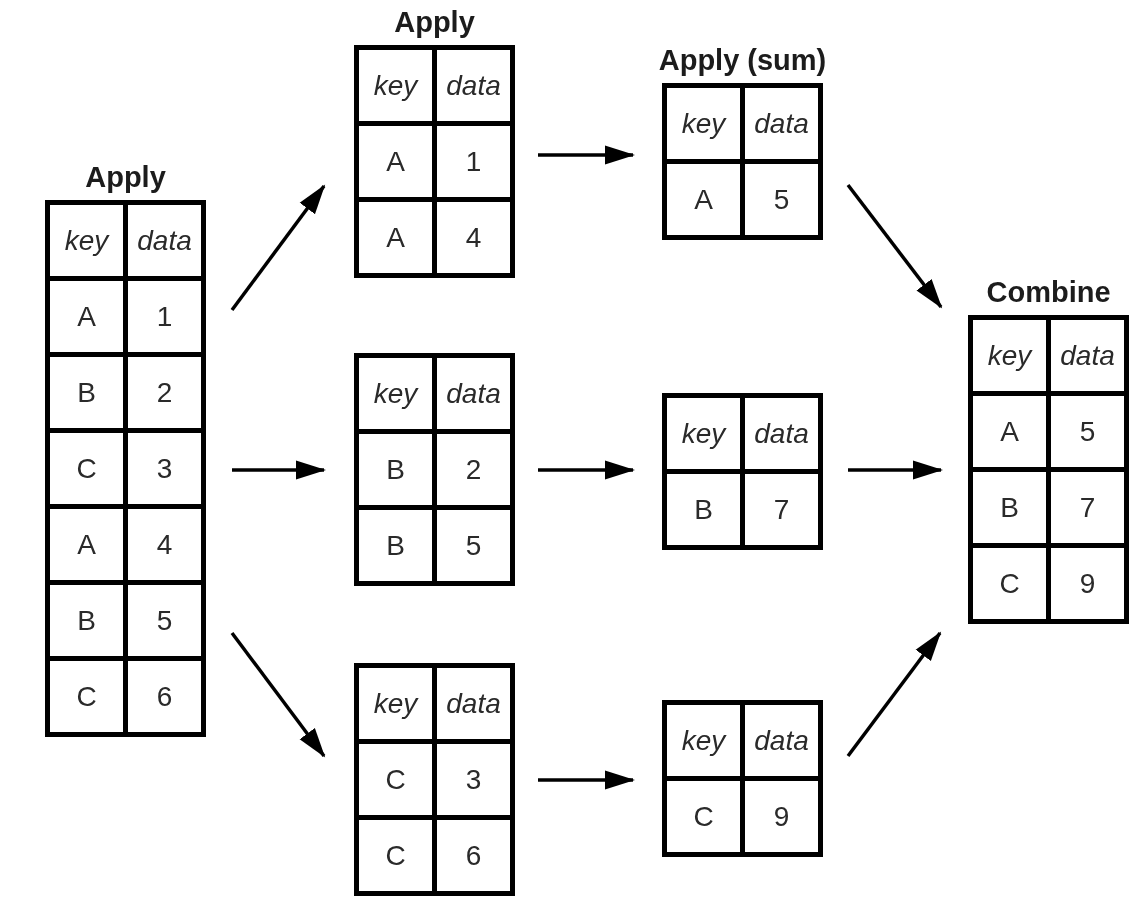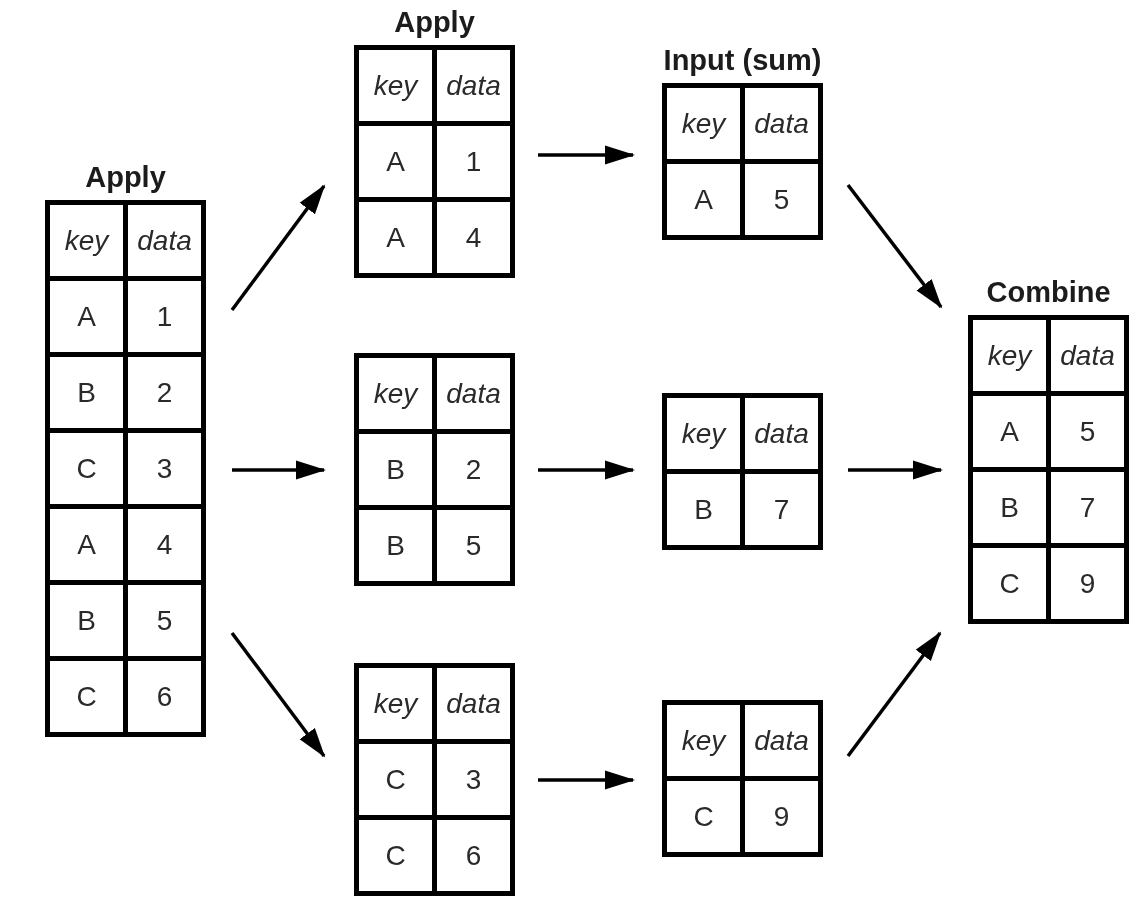--- a/index.html
+++ b/index.html
@@ -126,21 +126,21 @@
         <div class="grid">
           <div class="cell hdr">key</div>
           <div class="cell hdr">data</div>
           <div class="cell">C</div>
           <div class="cell">3</div>
           <div class="cell">C</div>
           <div class="cell">6</div>
         </div>
       </div>
       <div class="tbl" style="left: 662px; top: 83px;">
-        <div class="tbl-title" style="color: rgb(28, 28, 28);">Input (sum)</div>
+        <div class="tbl-title" style="color: rgb(28, 28, 28);">Apply (sum)</div>
         <div class="grid">
           <div class="cell hdr">key</div>
           <div class="cell hdr">data</div>
           <div class="cell">A</div>
           <div class="cell">5</div>
         </div>
       </div>
       <div class="tbl" style="left: 662px; top: 393px;">
         <div class="grid">
           <div class="cell hdr">key</div>

